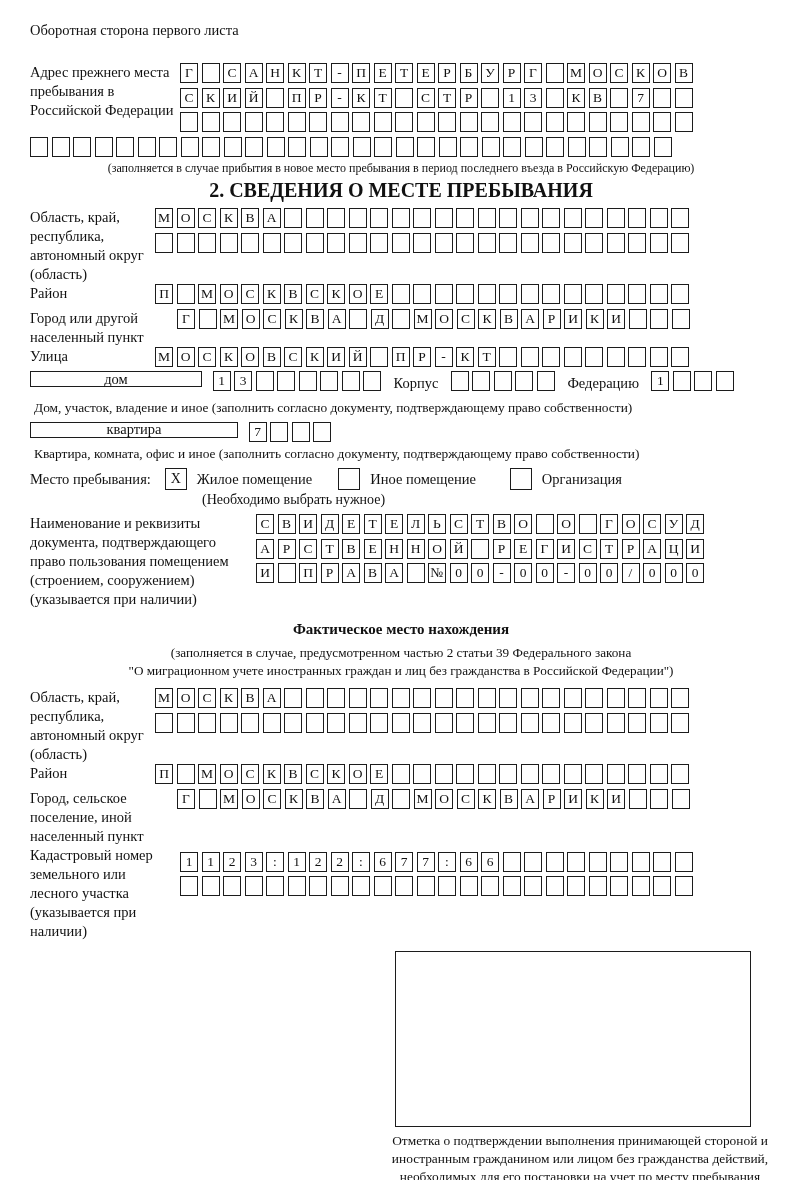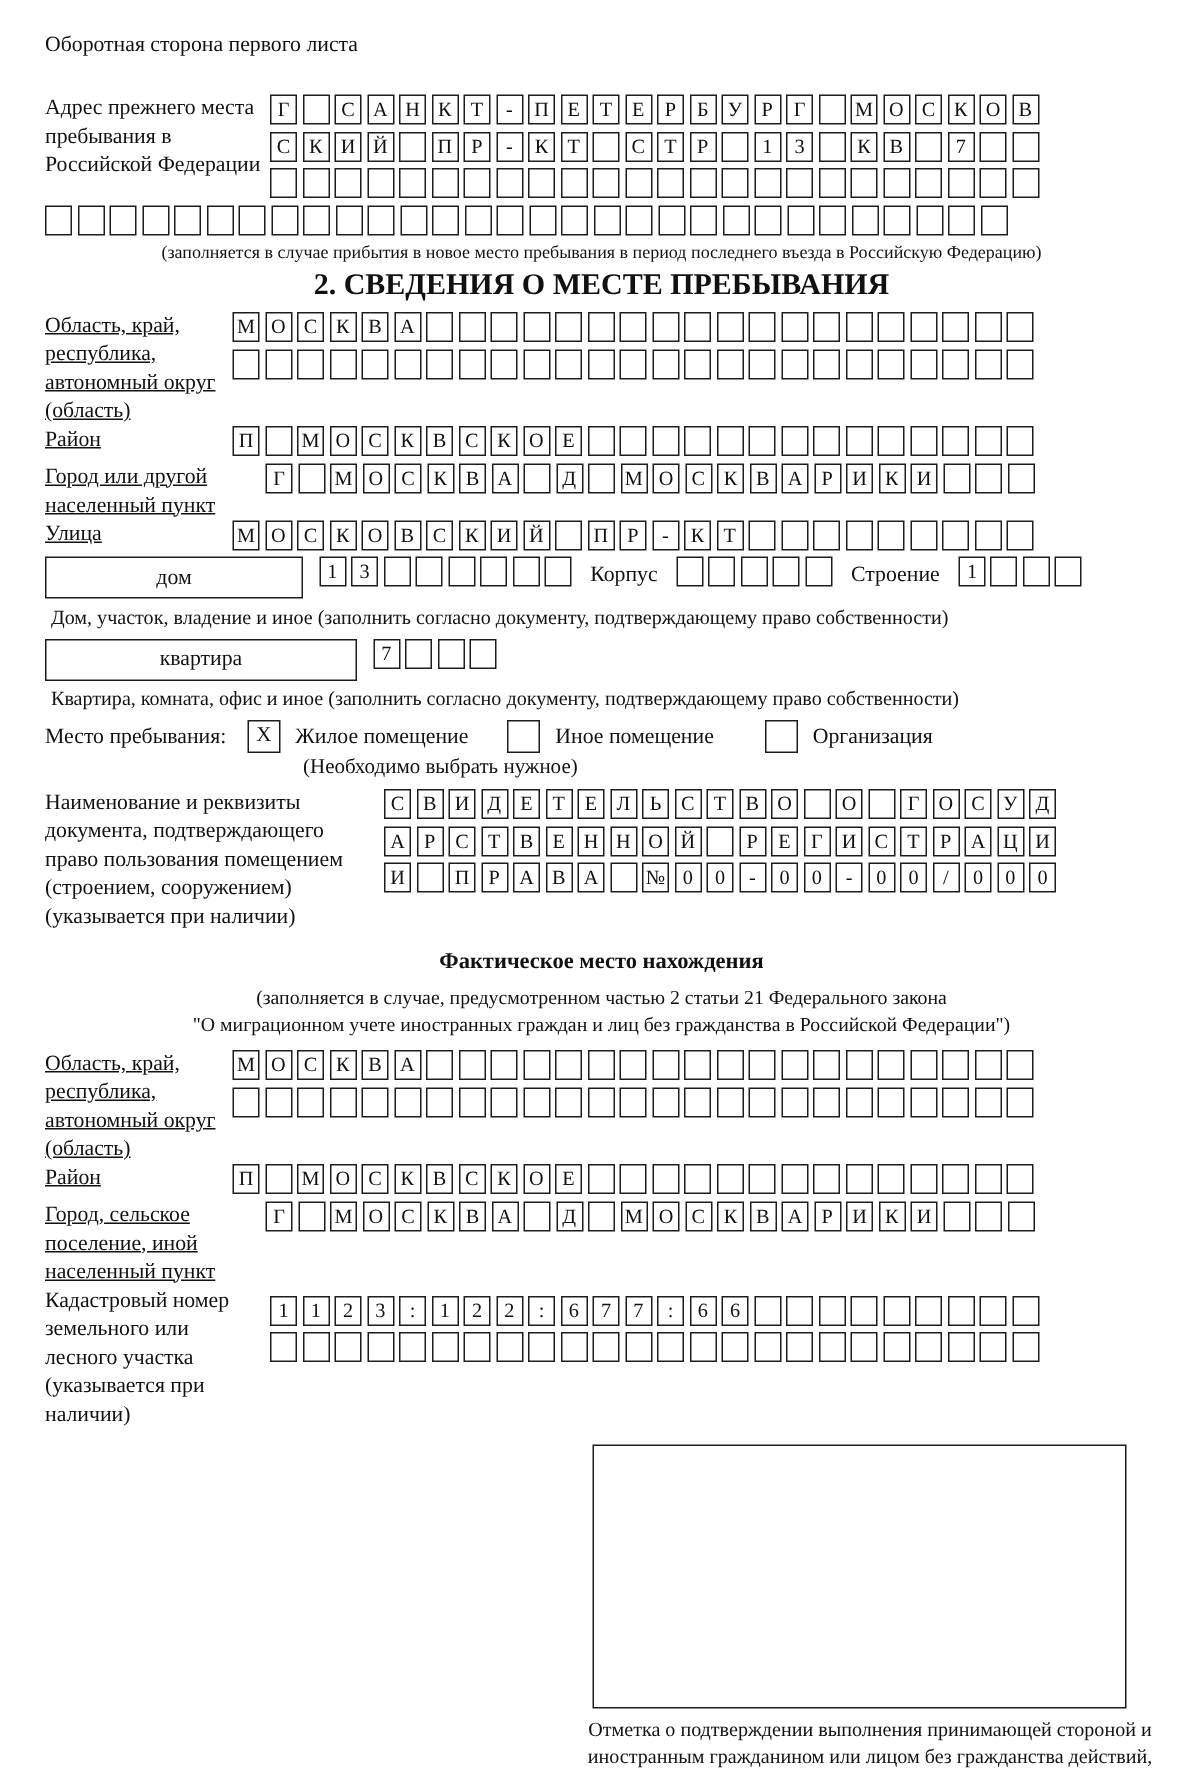--- a/index.html
+++ b/index.html
@@ -8,40 +8,40 @@
     width: 800px; height: 1180px; overflow: hidden;
     color: #111;
     font-family: "Liberation Serif", "DejaVu Serif", serif;
   }
   .page { padding: 8px 28px 0 30px; }
   .hdr { text-align: left; font-size: 14.5px; margin: 14px 28px 24px 0; }
 
   .flexblk { display: flex; }
   .lblcol { font-size: 14.5px; line-height: 19px; padding-right: 6px; }
   .w150 { flex: 0 0 150px; }
-  .w125 { flex: 0 0 125px; text-decoration: underline; }
+  .w125 { flex: 0 0 125px; }
   .w226 { flex: 0 0 226px; }
   .rowscol { flex: 1 1 auto; }
 
   .crow { display: flex; gap: 3.5px; margin-bottom: 4.5px; }
   .crow.inline { margin-bottom: 0; }
   .cell {
     flex: 0 0 18px; width: 18px; height: 20px;
     border: 1.6px solid #1c1c1c;
     font-size: 13.5px; line-height: 18px;
     display: flex; align-items: center; justify-content: center;
   }
   .note { font-size: 12px; text-align: center; margin: 1px 0 3px 0; }
   .note-left { font-size: 13.4px; text-align: left; margin: 0 0 6px 4px; }
   .sect-title { font-weight: bold; font-size: 20px; text-align: center; margin: 2px 0 6px 0; }
 
   .indent22 { margin-left: 22px; }
 
   .boxlabel {
-    border: 1.6px solid #1c1c1c; height: 28px;
+    border: 1.6px solid #1c1c1c; height: 16px;
     display: flex; align-items: center; justify-content: center;
     font-size: 14.5px;
   }
   .inlbl { font-size: 14.5px; line-height: 24px; margin: 0 9px; white-space: nowrap; }
 
   .stay { display: flex; align-items: center; font-size: 14.5px; margin: 4px 0 2px 0; white-space: nowrap; }
   .chk {
     width: 22px; height: 22px; border: 1.7px solid #1c1c1c;
     display: flex; align-items: center; justify-content: center;
     font-size: 14px; margin: 0 10px;
@@ -354,21 +354,21 @@
         <span class="cell"></span>
       </div>
     <div class="inlbl">Корпус</div>
     <div class="crow inline">
         <span class="cell"></span>
         <span class="cell"></span>
         <span class="cell"></span>
         <span class="cell"></span>
         <span class="cell"></span>
       </div>
-    <div class="inlbl">Строение</div>
+    <div class="inlbl">Федерацию</div>
     <div class="crow inline">
         <span class="cell">1</span>
         <span class="cell"></span>
         <span class="cell"></span>
         <span class="cell"></span>
       </div>
   </div>
   <div class="note-left">Дом, участок, владение и иное (заполнить согласно документу, подтверждающему право собственности)</div>
 
   <div class="crow">
@@ -463,21 +463,21 @@
           <span class="cell">/</span>
           <span class="cell">0</span>
           <span class="cell">0</span>
           <span class="cell">0</span>
         </div>
     </div>
   </div>
 
   <div class="fact-title">Фактическое место нахождения</div>
   <div class="fact-note">
-    <div>(заполняется в случае, предусмотренном частью 2 статьи 21 Федерального закона</div>
+    <div>(заполняется в случае, предусмотренном частью 2 статьи 39 Федерального закона</div>
     <div>"О миграционном учете иностранных граждан и лиц без гражданства в Российской Федерации")</div>
   </div>
 
   <div class="flexblk">
     <div class="lblcol w125">Область, край, республика, автономный округ (область)</div>
     <div class="rowscol">
       <div class="crow">
           <span class="cell">М</span>
           <span class="cell">О</span>
           <span class="cell">С</span>

